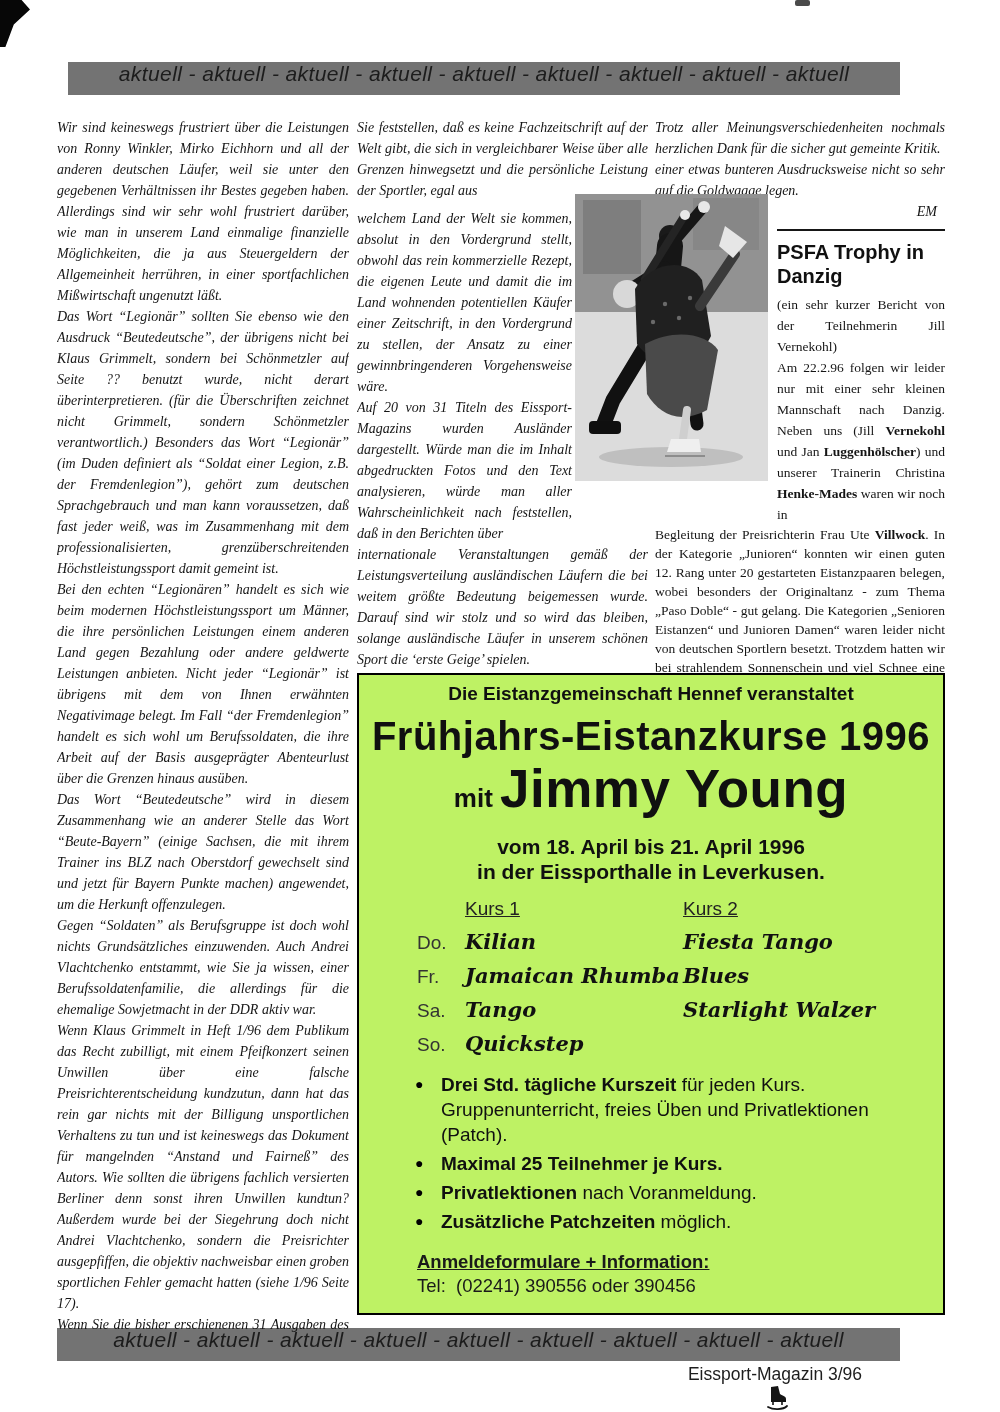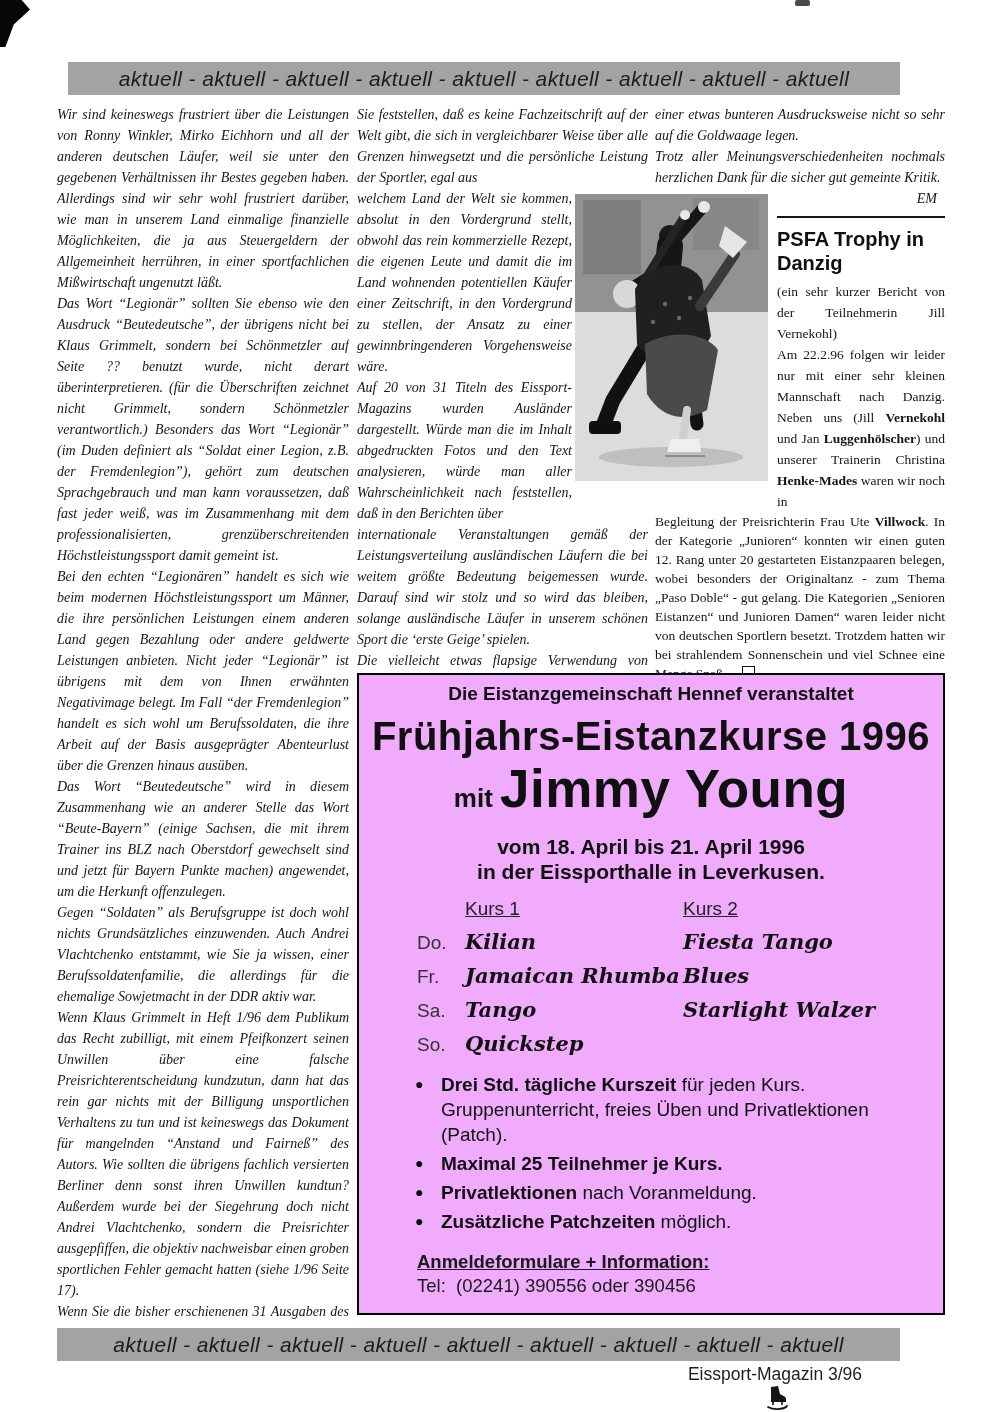--- a/index.html
+++ b/index.html
@@ -6,45 +6,45 @@
   body{
     width:1000px;height:1412px;position:relative;
     background:#ffffff;color:#141414;overflow:hidden;
     font-family:"Liberation Serif","DejaVu Serif",serif;
   }
   
   .artifact-corner{position:absolute;left:0;top:0;width:30px;height:47px;background:#070707;
     clip-path:polygon(0 0,72% 0,100% 20%,46% 52%,18% 100%,0 100%);}
   .artifact-top{position:absolute;left:795px;top:0;width:15px;height:6px;background:#4a4a4a;border-radius:2px;}
   
-  .bar{position:absolute;height:33px;background:#a3a3a3;display:flex;align-items:center;justify-content:center;
+  .bar{position:absolute;height:33px;background:#737373;display:flex;align-items:flex-start;justify-content:center;
     font:italic 21px "Liberation Sans","DejaVu Sans",sans-serif;color:#1c1c1c;letter-spacing:.4px;}
   .bar.top{left:68px;top:62px;width:832px;}
   .bar.bottom{left:57px;top:1328px;width:843px;}
   
-  .col{position:absolute;top:104px;text-align:justify;font-style:italic;
+  .col{position:absolute;top:117px;text-align:justify;font-style:italic;
     font-size:14px;line-height:21px;color:#151515;overflow:hidden;z-index:1;}
   .col p{margin:0;}
   #col1{left:57px;width:292px;height:1216px;}
   #col2{left:357px;width:291px;height:564px;}
   #col3{left:655px;width:290px;height:572px;}
-  .narrow2{padding-right:76px;}
+  .narrow2{padding-right:76px;margin-top:7px;}
   .em-sign{text-align:right;padding-right:8px;margin:0;}
   .rule3{border:none;border-top:2px solid #161616;margin:7px 0 9px 0;}
   .psfa-narrow{margin-left:122px;min-height:242px;font-style:normal;}
   .psfa-head{font:bold 20px/24px "Liberation Sans","DejaVu Sans",sans-serif;color:#101010;margin:0 0 6px 0;text-align:left;}
   .psfa-body{font-style:normal;font-size:13.5px;line-height:21px;text-align:justify;}
   .psfa-full{font-style:normal;font-size:13.5px;line-height:19px;text-align:justify;margin-top:2px;}
   .b{font-weight:bold;}
   .endmark{display:inline-block;width:11px;height:11px;border:1.6px solid #111;margin-left:16px;vertical-align:-1px;}
   
   .photo{position:absolute;left:575px;top:194px;width:193px;height:287px;z-index:4;background:#c9c9c9;}
   .photo svg{display:block;}
   
-  .adbox{position:absolute;left:357px;top:673px;width:588px;height:642px;background:#f0abfc;border:2.5px solid #000;
+  .adbox{position:absolute;left:357px;top:673px;width:588px;height:642px;background:#bef264;border:2.5px solid #000;
     z-index:6;box-sizing:border-box;font-family:"Liberation Sans","DejaVu Sans",sans-serif;color:#101010;overflow:hidden;}
   .ad-organizer{margin-top:8px;text-align:center;font-weight:bold;font-size:19px;line-height:22px;}
   .ad-title{margin-top:8px;text-align:center;font-weight:bold;font-size:40px;line-height:46px;letter-spacing:.5px;}
   .ad-sub{margin-top:4px;text-align:center;font-weight:bold;line-height:52px;}
   .ad-sub .mit{font-size:26px;margin-top:9px;}
   .ad-sub .name{font-size:53px;letter-spacing:.5px;}
   .ad-date{margin-top:6px;text-align:center;font-weight:bold;font-size:21px;line-height:25px;}
   .ad-venue{text-align:center;font-weight:bold;font-size:21px;line-height:25px;}
   .ad-table{margin:14px 0 0 58px;display:grid;grid-template-columns:48px 218px auto;row-gap:9px;align-items:baseline;}
   .ad-table .hdr{font-size:19px;text-decoration:underline;color:#222;}
@@ -88,22 +88,22 @@
   <p>Sie feststellen, daß es keine Fachzeitschrift auf der Welt gibt, die sich in vergleichbarer Weise über alle Grenzen hinwegsetzt und die persönliche Leistung der Sportler, egal aus</p>
   <div class="narrow2">
     <p>welchem Land der Welt sie kommen, absolut in den Vordergrund stellt, obwohl das rein kommerzielle Rezept, die eigenen Leute und damit die im Land wohnenden potentiellen Käufer einer Zeitschrift, in den Vordergrund zu stellen, der Ansatz zu einer gewinnbringenderen Vorgehensweise wäre.</p>
     <p>Auf 20 von 31 Titeln des Eissport-Magazins wurden Ausländer dargestellt. Würde man die im Inhalt abgedruckten Fotos und den Text analysieren, würde man aller Wahrscheinlichkeit nach feststellen, daß in den Berichten über</p>
   </div>
   <p>internationale Veranstaltungen gemäß der Leistungsverteilung ausländischen Läufern die bei weitem größte Bedeutung beigemessen wurde. Darauf sind wir stolz und so wird das bleiben, solange ausländische Läufer in unserem schönen Sport die ‘erste Geige’ spielen.</p>
   <p>Die vielleicht etwas flapsige Verwendung von allgemein üblichen Ausdrücken, die man nach langem Nachdenken unter anderen Aspekten in Frage stellen kann, sollten Sie zugunsten</p>
 </div>
 
 <div class="col" id="col3">
+  <p>Trotz aller Meinungsverschiedenheiten nochmals herzlichen Dank für die sicher gut gemeinte Kritik.</p>
   <p>einer etwas bunteren Ausdrucksweise nicht so sehr auf die Goldwaage legen.</p>
-  <p>Trotz aller Meinungsverschiedenheiten nochmals herzlichen Dank für die sicher gut gemeinte Kritik.</p>
   <p class="em-sign">EM</p>
 
   <div class="psfa-narrow">
     <hr class="rule3">
     <h3 class="psfa-head">PSFA Trophy in Danzig</h3>
     <p class="psfa-body">(ein sehr kurzer Bericht von der Teilnehmerin Jill Vernekohl)</p>
     <p class="psfa-body"><span>Am 22.2.96 folgen wir leider nur mit einer sehr kleinen Mannschaft nach Danzig. Neben uns (Jill </span><span class="b">Vernekohl</span><span> und Jan </span><span class="b">Luggenhölscher</span><span>) und unserer Trainerin Christina </span><span class="b">Henke-Mades</span><span> waren wir noch in</span></p>
   </div>
 
   <p class="psfa-full"><span>Begleitung der Preisrichterin Frau Ute </span><span class="b">Villwock</span><span>. In der Kategorie „Junioren“ konnten wir einen guten 12. Rang unter 20 gestarteten Eistanzpaaren belegen, wobei besonders der Originaltanz - zum Thema „Paso Doble“ - gut gelang. Die Kategorien „Senioren Eistanzen“ und Junioren Damen“ waren leider nicht von deutschen Sportlern besetzt. Trotzdem hatten wir bei strahlendem Sonnenschein und viel Schnee eine Menge Spaß.</span><span class="endmark"></span></p>

